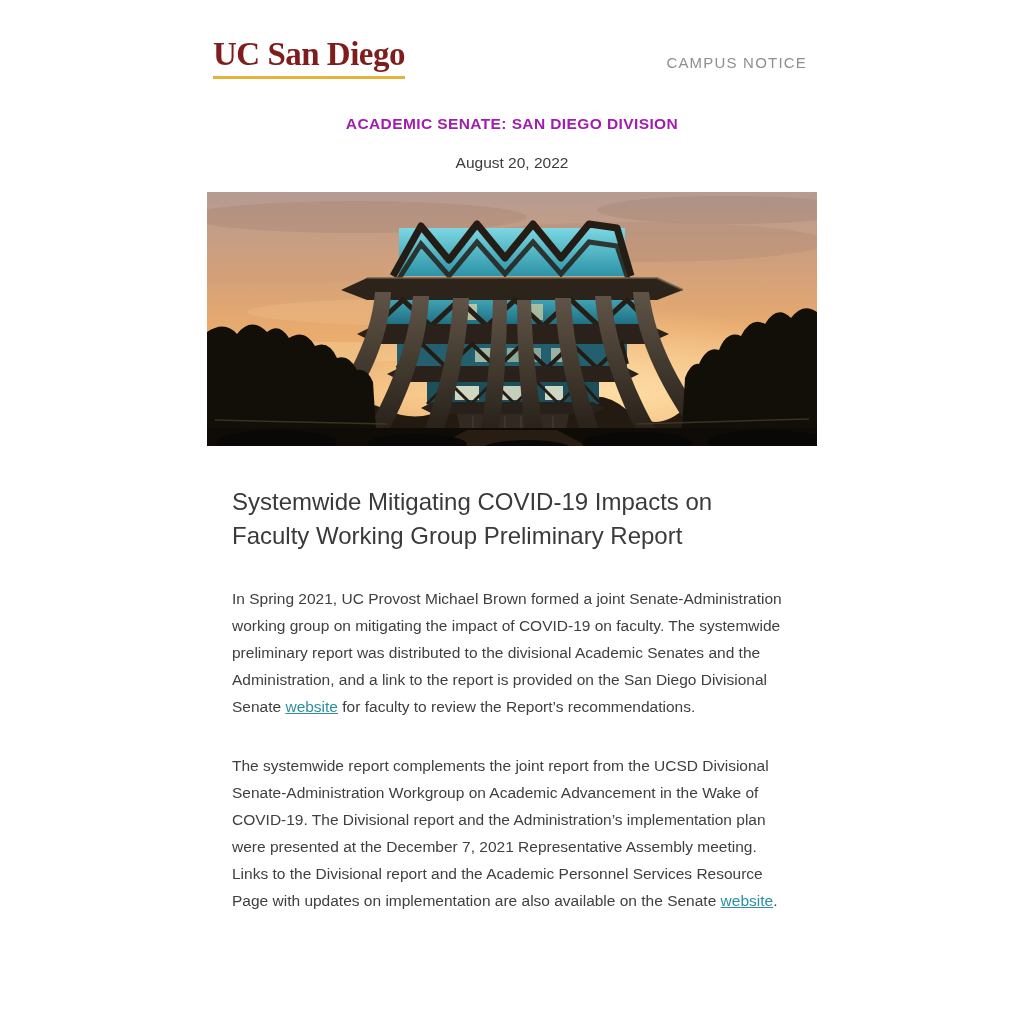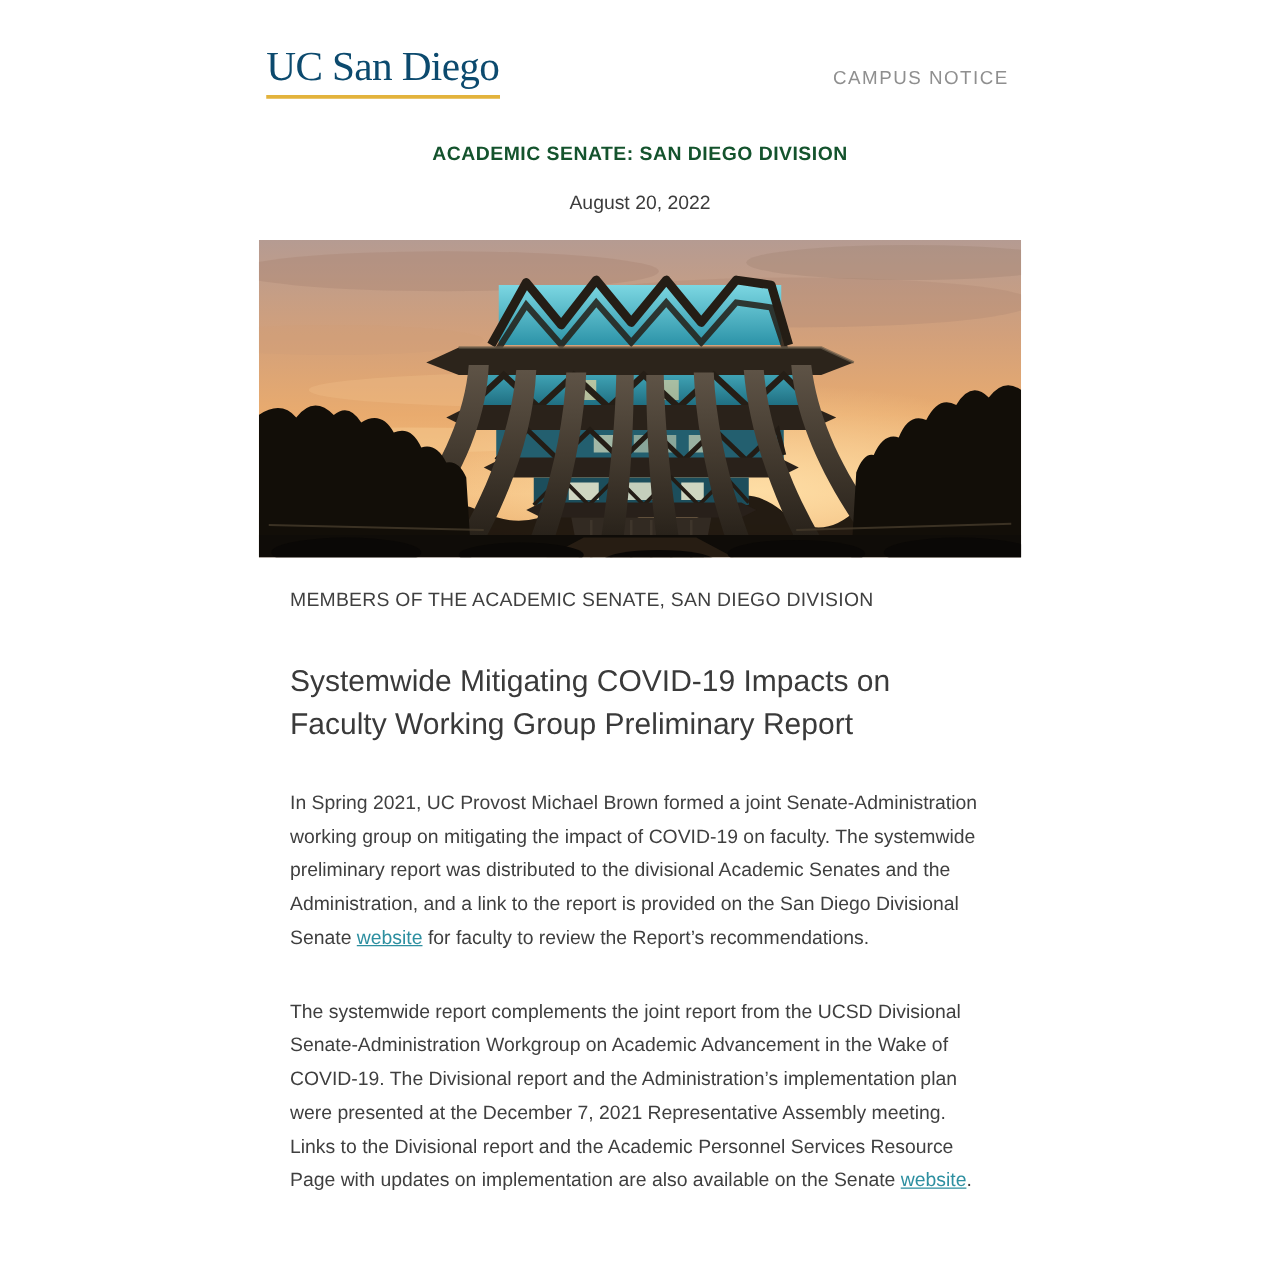--- a/index.html
+++ b/index.html
@@ -17,43 +17,43 @@
   
   .header {
     display: flex;
     justify-content: space-between;
     align-items: flex-end;
     padding: 38px 10px 0 6px;
   }
   .logo {
     font-family: "Liberation Serif", serif;
     font-size: 33px;
-    font-weight: 400;
-    color: #0c4a6e;
+    font-weight: 700;
+    color: #7f1d1d;
     letter-spacing: -0.5px;
     line-height: 1;
     padding-bottom: 5px;
     border-bottom: 3px solid #E3B33C;
     cursor: pointer;
     text-decoration: none;
   }
   .notice-label {
     font-size: 15px;
     color: #8F8F8F;
     letter-spacing: 1.2px;
     padding-bottom: 8px;
   }
   
   .masthead-heading {
     margin-top: 36px;
     text-align: center;
     font-size: 15.5px;
     font-weight: bold;
     letter-spacing: 0.4px;
-    color: #14532d;
+    color: #a21caf;
   }
   .masthead-date {
     margin-top: 21px;
     text-align: center;
     font-size: 15.5px;
     color: #3c3c3c;
   }
   
   .hero {
     margin-top: 20px;
@@ -204,21 +204,20 @@
         <ellipse cx="70" cy="250" rx="60" ry="12" fill="#0a0806"></ellipse>
         <ellipse cx="210" cy="252" rx="50" ry="10" fill="#0a0806"></ellipse>
         <ellipse cx="430" cy="251" rx="55" ry="11" fill="#0a0806"></ellipse>
         <ellipse cx="560" cy="250" rx="60" ry="12" fill="#0a0806"></ellipse>
         <ellipse cx="320" cy="257" rx="45" ry="9" fill="#0a0806"></ellipse>
       </g>
     </svg>
   </div>
 
   <div class="content">
-    <div class="recipients">MEMBERS OF THE ACADEMIC SENATE, SAN DIEGO DIVISION</div>
 
     <h1 class="title">Systemwide Mitigating COVID-19 Impacts on Faculty Working Group Preliminary Report</h1>
 
 
     <p class="para"><span>In Spring 2021, UC Provost Michael Brown formed a joint Senate-Administration working group on mitigating the impact of COVID-19 on faculty. The systemwide preliminary report was distributed to the divisional Academic Senates and the Administration, and a link to the report is provided on the San Diego Divisional Senate </span><a class="link">website</a><span> for faculty to review the Report’s recommendations.</span></p>
 
     <p class="para"><span>The systemwide report complements the joint report from the UCSD Divisional Senate-Administration Workgroup on Academic Advancement in the Wake of COVID-19. The Divisional report and the Administration’s implementation plan were presented at the December 7, 2021 Representative Assembly meeting. Links to the Divisional report and the Academic Personnel Services Resource Page with updates on implementation are also available on the Senate </span><a class="link">website</a><span>.</span></p>
   </div>
 
 </div>

